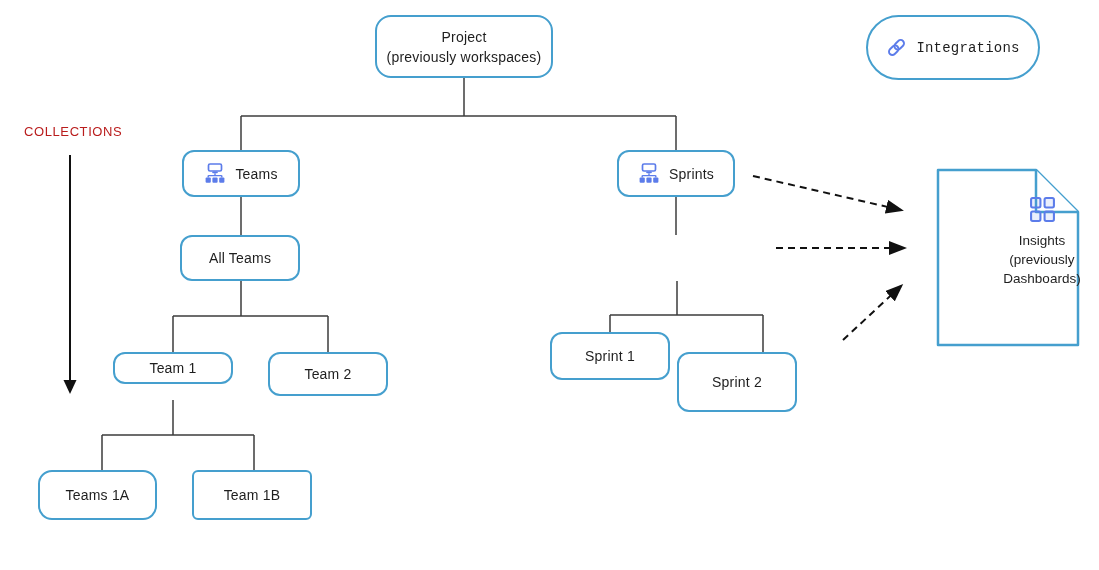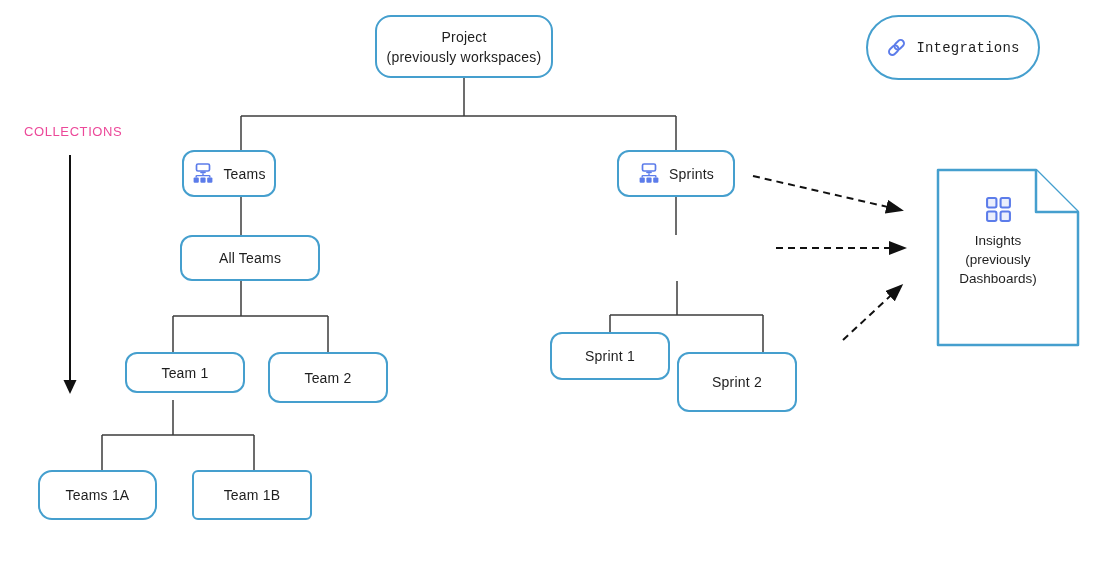--- a/index.html
+++ b/index.html
@@ -16,21 +16,21 @@
     display:flex;align-items:center;justify-content:center;gap:9px;
     font-size:14px;letter-spacing:.2px;color:#1e1e1e;box-sizing:border-box;
   }
   .node .lines{text-align:center;line-height:20px;}
   .pill{border-radius:33px;font-family:Liberation Mono, monospace;}
   .doc-content{
     position:absolute;z-index:2;display:flex;flex-direction:column;
     align-items:center;gap:8px;text-align:center;font-size:13.5px;line-height:19px;
   }
   .collections-label{
-    position:absolute;z-index:2;font-size:13px;letter-spacing:.6px;color:#ec4899;
+    position:absolute;z-index:2;font-size:13px;letter-spacing:.6px;color:#b91c1c;
   }
   .icon{display:flex;align-items:center;justify-content:center;flex:0 0 auto;}
 </style>
 </head>
 <body>
 
 <div class="canvas">
 
   <svg class="wires" width="1099" height="570" viewBox="0 0 1099 570">
     <defs>
@@ -70,43 +70,43 @@
 
   <div class="collections-label" style="left:24px;top:124px;">COLLECTIONS</div>
 
   <div class="node" style="left:375px;top:15px;width:178px;height:63px;border-radius:16px;">
     <div class="lines">
       <div>Project</div>
       <div>(previously workspaces)</div>
     </div>
   </div>
 
-  <div class="node" style="left:182px;top:150px;width:94px;height:47px;">
+  <div class="node" style="left:182px;top:150px;width:118px;height:47px;">
     <span class="icon">
       <svg width="22" height="21" viewBox="0 0 22 21">
         <rect x="4.5" y="1" width="13" height="7" rx="1.5" fill="none" stroke="#5c7cea" stroke-width="1.7"></rect>
         <rect x="8.2" y="8.6" width="5.6" height="1.7" rx="0.8" fill="#5c7cea"></rect>
         <path d="M11,10.3 V12.6 M4.2,12.6 H17.8 M4.2,12.6 V14.5 M17.8,12.6 V14.5" fill="none" stroke="#5c7cea" stroke-width="1.4"></path>
         <rect x="1.6" y="14.5" width="5.2" height="5.2" rx="1" fill="#5c7cea"></rect>
         <rect x="8.4" y="14.5" width="5.2" height="5.2" rx="1" fill="#5c7cea"></rect>
         <rect x="15.2" y="14.5" width="5.2" height="5.2" rx="1" fill="#5c7cea"></rect>
       </svg>
     </span>
     <span>Teams</span>
   </div>
 
-  <div class="node" style="left:180px;top:235px;width:140px;height:46px;">
+  <div class="node" style="left:180px;top:235px;width:120px;height:46px;">
     <span>All Teams</span>
   </div>
 
-  <div class="node" style="left:125px;top:352px;width:120px;height:41px;">
+  <div class="node" style="left:113px;top:352px;width:120px;height:32px;">
     <span>Team 1</span>
   </div>
 
-  <div class="node" style="left:268px;top:352px;width:120px;height:51px;">
+  <div class="node" style="left:268px;top:352px;width:120px;height:44px;">
     <span>Team 2</span>
   </div>
 
   <div class="node" style="left:38px;top:470px;width:119px;height:50px;border-radius:14px;">
     <span>Teams 1A</span>
   </div>
 
   <div class="node" style="left:192px;top:470px;width:120px;height:50px;border-radius:6px;">
     <span>Team 1B</span>
   </div>
@@ -139,21 +139,21 @@
       <svg width="21" height="21" viewBox="0 0 20 20">
         <g transform="rotate(-45 10 10)" fill="none" stroke="#5c7cea" stroke-width="1.8">
           <rect x="1.2" y="6.8" width="10.2" height="6.4" rx="3.2"></rect>
           <rect x="8.6" y="6.8" width="10.2" height="6.4" rx="3.2"></rect>
         </g>
       </svg>
     </span>
     <span>Integrations</span>
   </div>
 
-  <div class="doc-content" style="left:940px;top:196px;width:116px;">
+  <div class="doc-content" style="left:940px;top:196px;width:116px;padding-left:44px;">
     <span class="icon">
       <svg width="27" height="27" viewBox="0 0 26 26">
         <g fill="rgba(92,124,234,0.12)" stroke="#5c7cea" stroke-width="2">
           <rect x="2" y="2" width="9" height="9" rx="1.5"></rect>
           <rect x="15" y="2" width="9" height="9" rx="1.5"></rect>
           <rect x="2" y="15" width="9" height="9" rx="1.5"></rect>
           <rect x="15" y="15" width="9" height="9" rx="1.5"></rect>
         </g>
       </svg>
     </span>

